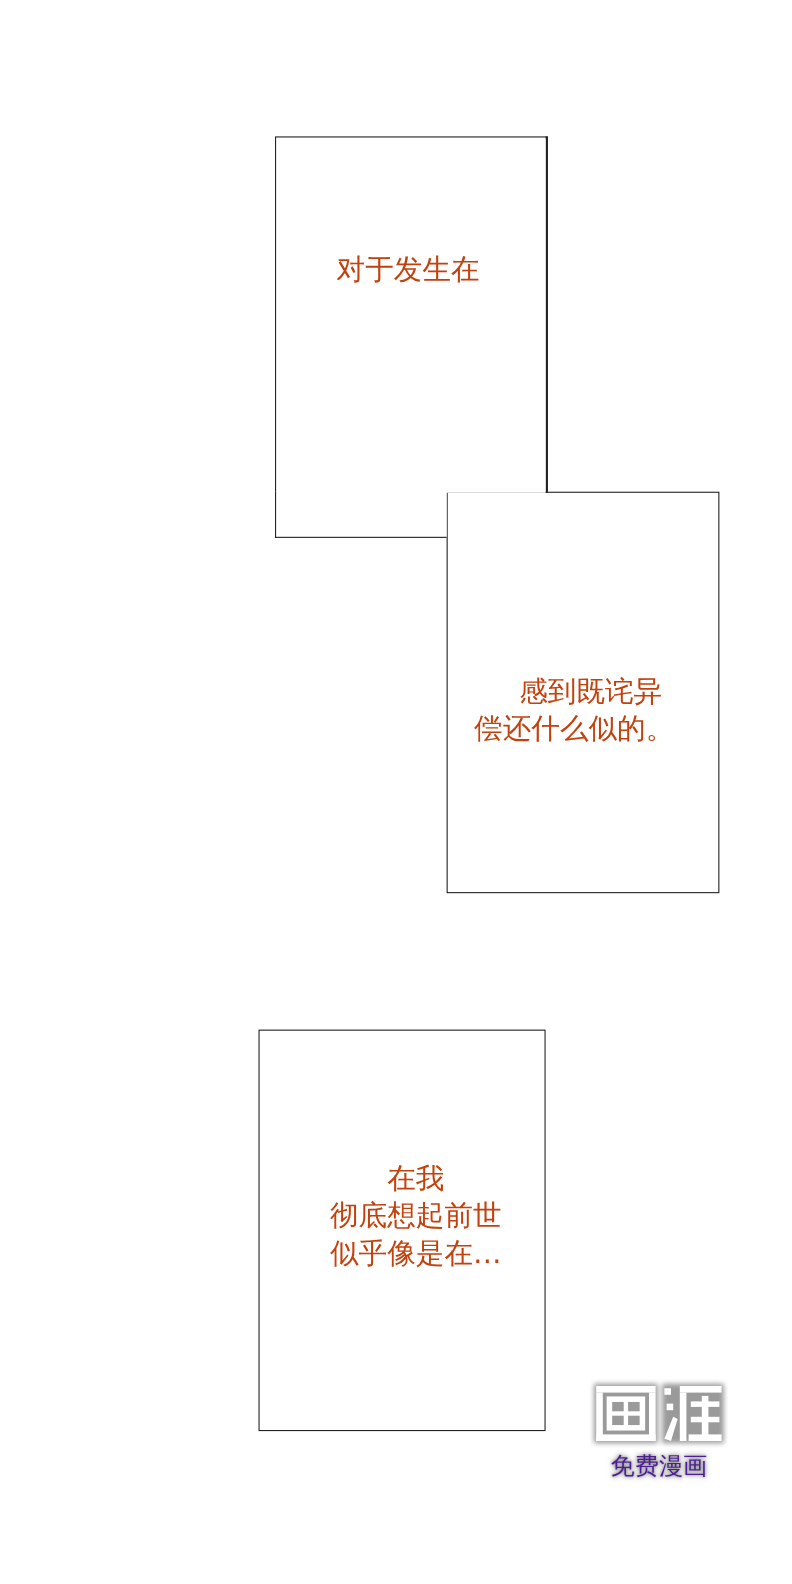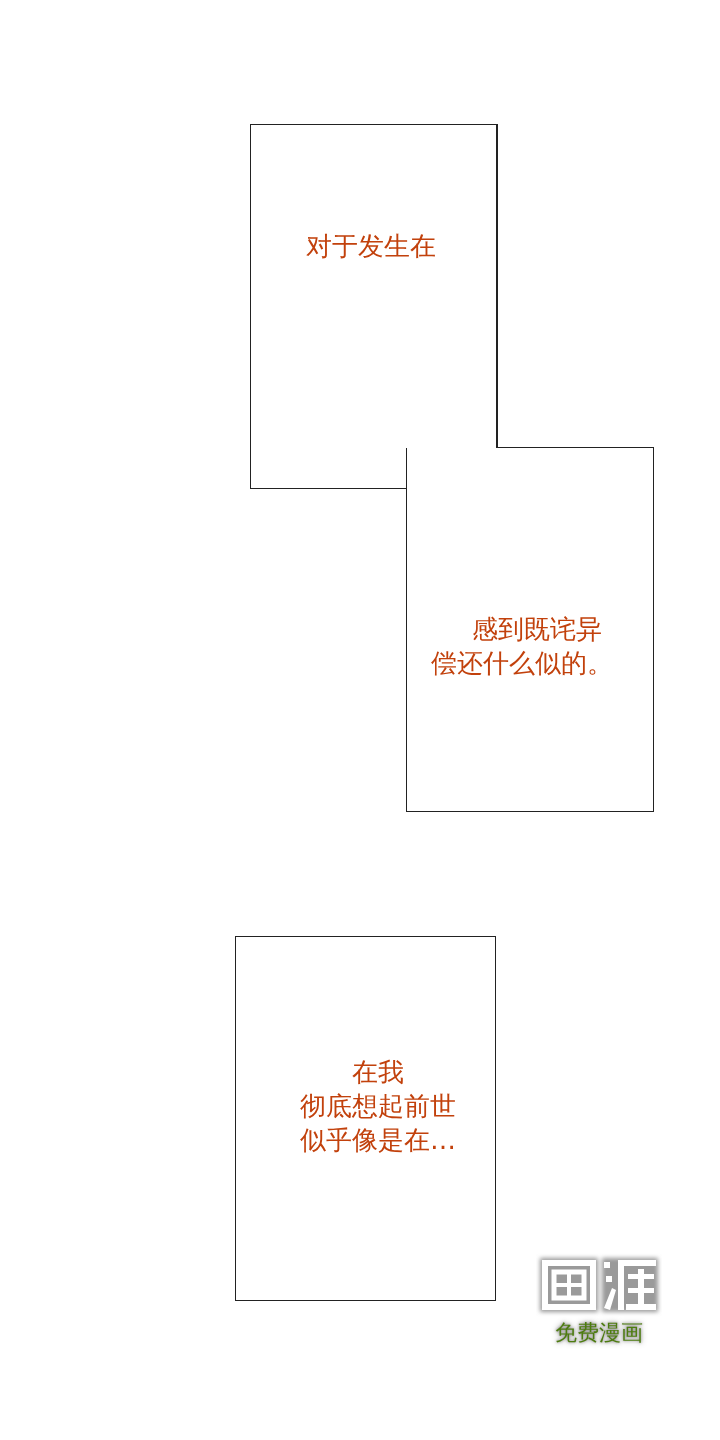--- a/index.html
+++ b/index.html
@@ -3,21 +3,21 @@
 <meta charset="utf-8">
 <style>
   html, body { margin:0; padding:0; background:#ffffff; }
   body { width:720px; height:1440px; position:relative; overflow:hidden;
          font-family:"DejaVu Sans", "Liberation Sans", sans-serif; }
   .panel { position:absolute; background:#fff; border:1.5px solid #222; box-sizing:border-box; }
   .caption { position:absolute; color:#c2410c; font-size:26px; line-height:34px; text-align:center; white-space:nowrap; font-weight:500; }
   .caption div { display:block; }
   .watermark { position:absolute; left:536px; top:1252px; width:126px; height:100px; }
   .wm-logo { position:absolute; left:0; top:0; width:126px; height:66px; }
-  .wm-sub { position:absolute; left:0; top:66px; width:126px; text-align:center; font-size:22px; color:#4d7c0f;
+  .wm-sub { position:absolute; left:0; top:66px; width:126px; text-align:center; font-size:22px; color:#4c1d95;
             text-shadow:0 0 3px #777, 0 0 6px #999; }
 </style>
 </head>
 <body>
 
 <div class="panel" style="left:250px; top:124px; width:248px; height:365px;"></div>
 
 <div class="panel" style="left:406px; top:447px; width:248px; height:365px;"></div>
 
 <div style="position:absolute; left:250px; top:447px; width:156px; height:42px; border-left:1.5px solid #222; border-bottom:1.5px solid #222; box-sizing:border-box; background:#fff;"></div>

